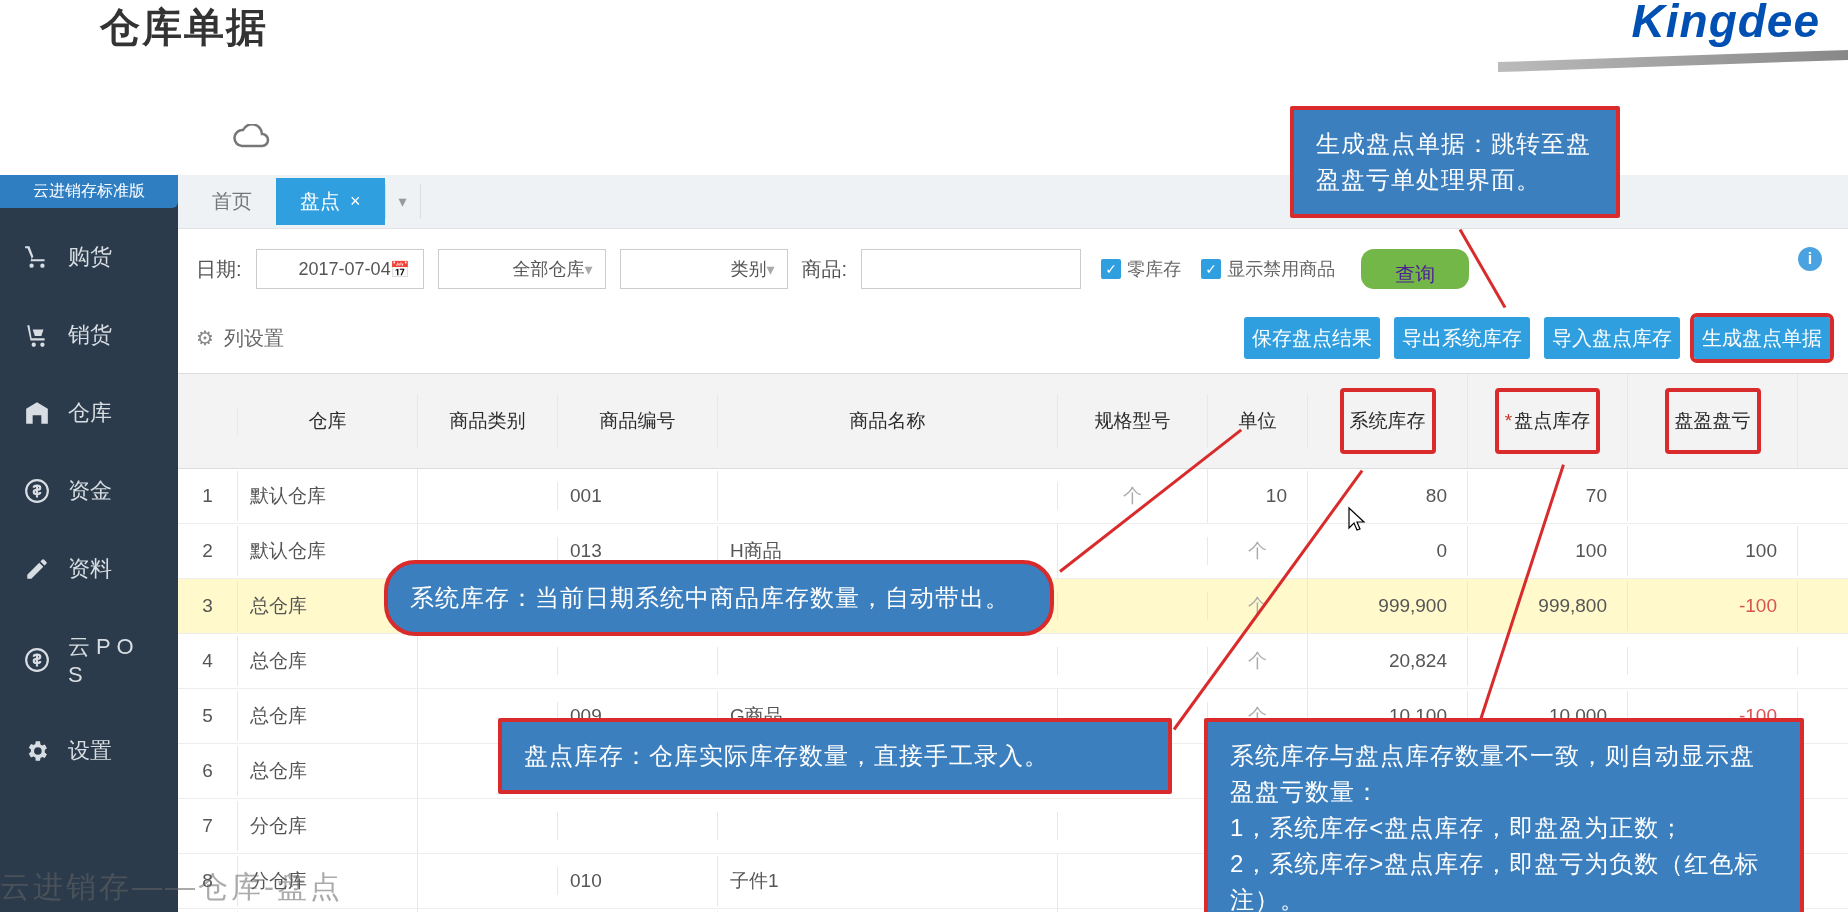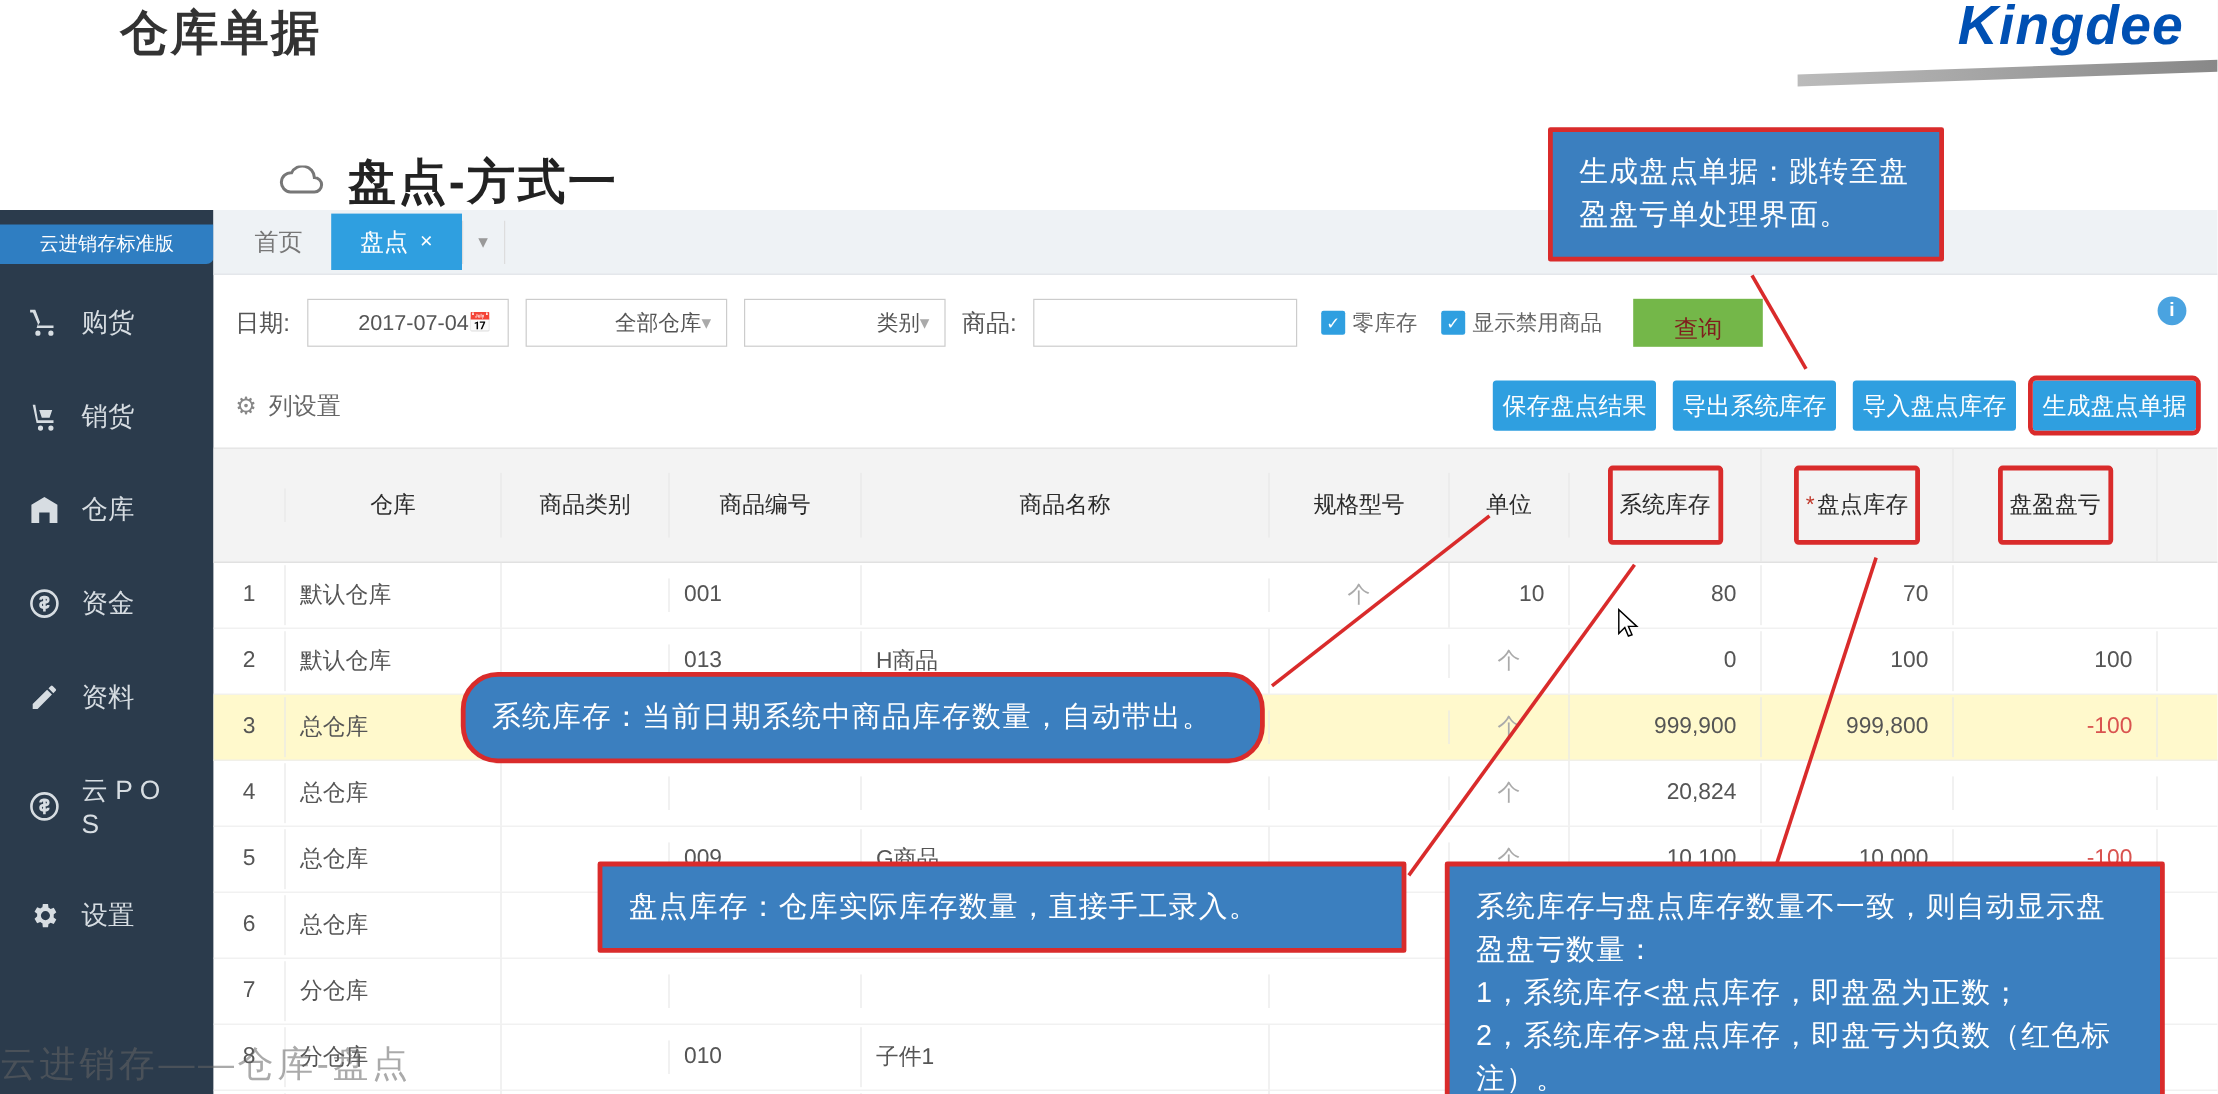--- a/index.html
+++ b/index.html
@@ -11,21 +11,21 @@
   .brand-logo { position: absolute; right: 28px; top: -6px; font-size: 46px; font-weight: 900; font-style: italic; color: #0050b3; letter-spacing: 1px; }
   .brand-underline { position: absolute; right: 0; top: 56px; width: 350px; height: 10px; background: linear-gradient(90deg, #bbb 0%, #888 100%); transform: skewY(-2deg); }
 
   
   .section-row { position: absolute; left: 230px; top: 124px; display: flex; align-items: center; gap: 20px; }
   .cloud-icon { width: 40px; height: 28px; color: #777; }
   .section-title { font-size: 40px; font-weight: 700; color: #222; letter-spacing: 2px; }
 
   
   .app-shell { position: absolute; left: 0; top: 175px; width: 1848px; height: 737px; background: #f7f7f7; display: flex; }
-  .sidebar { width: 178px; background: #2b3b4c; color: #d7dde2; display: flex; flex-direction: column; padding-top: 12px; }
+  .sidebar { width: 178px; background: #2b3b4c; color: #d7dde2; display: flex; flex-direction: column; padding-top: 0; }
   .sidebar-edition { background: #2f7ec2; color: #fff; font-size: 16px; padding: 6px 10px; text-align: center; border-radius: 0 0 6px 0; margin-bottom: 10px; }
   .sidebar-item { display: flex; align-items: center; gap: 18px; padding: 24px 24px; font-size: 22px; cursor: pointer; }
   .sidebar-item .icon { width: 26px; height: 26px; display: inline-flex; align-items: center; justify-content: center; color: #d7dde2; }
   .content { flex: 1; background: #fff; position: relative; }
 
   
   .tabbar { height: 54px; background: #eef2f5; display: flex; align-items: center; padding-left: 10px; gap: 0; border-bottom: 1px solid #e0e4e8; }
   .tab { padding: 10px 24px; font-size: 20px; color: #777; }
   .tab.active { background: #2f9fe0; color: #fff; display: flex; align-items: center; gap: 10px; }
   .tab-close { font-size: 18px; }
@@ -34,21 +34,21 @@
   
   .filter-bar { display: flex; align-items: center; gap: 14px; padding: 20px 18px; }
   .fb-label { font-size: 20px; color: #555; }
   .fb-input, .fb-select { height: 40px; border: 1px solid #ccc; background: #fff; padding: 0 12px; font-size: 18px; color: #555; display: inline-flex; align-items: center; }
   .fb-date { width: 168px; justify-content: flex-end; }
   .fb-select { width: 168px; justify-content: flex-end; }
   .fb-product-input { width: 220px; }
   .cal-icon, .caret-icon { color: #aaa; font-size: 16px; }
   .chk { display: inline-flex; align-items: center; gap: 6px; font-size: 18px; color: #666; margin-left: 6px; }
   .chkbox { width: 20px; height: 20px; background: #2f9fe0; display: inline-flex; align-items: center; justify-content: center; color: #fff; font-size: 14px; border-radius: 2px; }
-  .btn-query { background: #74b749; color: #7f1d1d; border: none; height: 40px; padding: 12px 34px; font-size: 20px; border-radius: 0; cursor: pointer; margin-left: 12px; }
+  .btn-query { background: #74b749; color: #4c1d95; border: none; height: 40px; padding: 12px 34px; font-size: 20px; border-radius: 13px; cursor: pointer; margin-left: 12px; }
   .info-icon { position: absolute; right: 26px; top: 72px; width: 24px; height: 24px; border-radius: 50%; background: #4aa3e0; color: #fff; display: inline-flex; align-items: center; justify-content: center; font-size: 16px; font-weight: 700; }
 
   
   .action-row { display: flex; align-items: center; padding: 8px 18px 14px; }
   .col-settings { display: inline-flex; align-items: center; gap: 10px; font-size: 20px; color: #666; }
   .gear { color: #888; }
   .spacer { flex: 1; }
   .btn-blue { background: #2f9fe0; color: #fff; border: none; height: 42px; padding: 0 8px; font-size: 20px; border-radius: 3px; cursor: pointer; margin-left: 14px; }
   .btn-highlight { outline: 4px solid #d92b2b; outline-offset: 0; }
 
@@ -80,21 +80,20 @@
 
 <div class="slide-frame">
   <div class="slide-title">仓库单据</div>
   <div class="brand-logo">Kingdee</div>
   <div class="brand-underline"></div>
 
   <div class="section-row">
     <svg class="cloud-icon" viewBox="0 0 40 28">
         <path fill="none" stroke="currentColor" stroke-width="2.5" d="M12 22a8 8 0 1 1 1-16 10 10 0 0 1 19 4 6 6 0 1 1 0 12H12z"></path>
       </svg>
-    <div class="section-title">盘点-方式一</div>
   </div>
 
   <div class="app-shell">
 
     <div class="sidebar">
       <div class="sidebar-edition">云进销存标准版</div>
 
       <div class="sidebar-item">
         <span class="icon">
             <svg viewBox="0 0 24 24" width="26" height="26" fill="currentColor">

